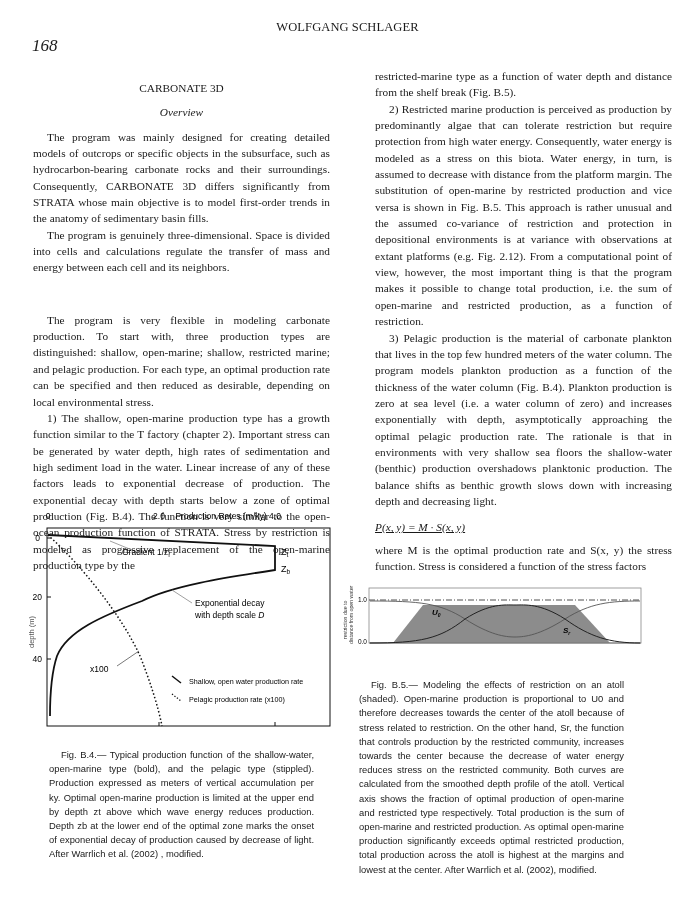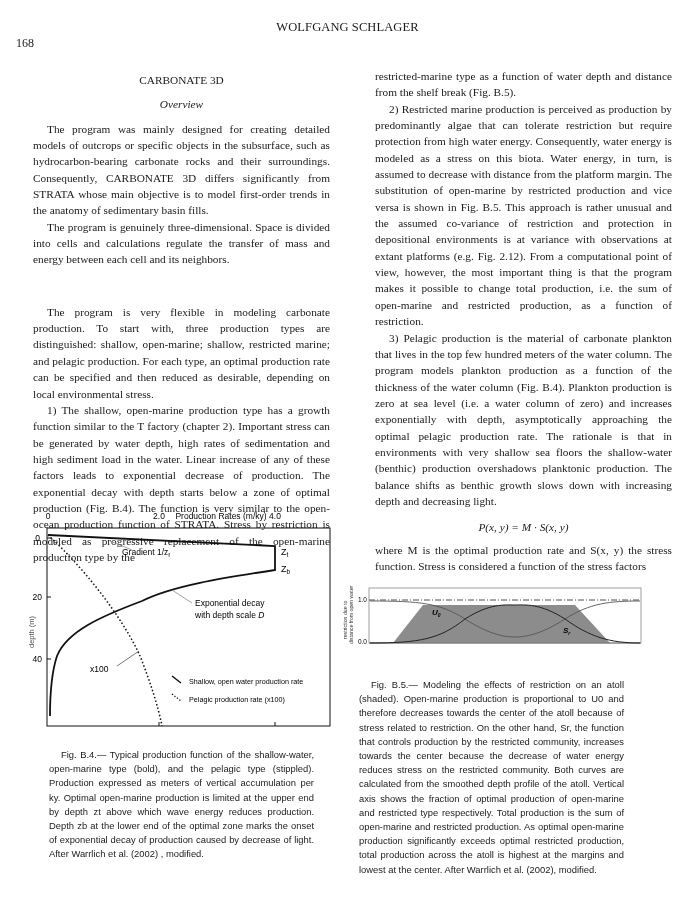--- a/index.html
+++ b/index.html
@@ -1,47 +1,47 @@
 <!DOCTYPE html>
 <html><head>
 <meta charset="utf-8">
 <style>
   html, body { margin:0; padding:0; background:#fff; }
   body { width:695px; height:900px; position:relative; overflow:hidden; color:#1a1a1a; }
   .serif { font-family: "Liberation Serif", "DejaVu Serif", serif; }
   .sans { font-family: "Liberation Sans", "DejaVu Sans", sans-serif; }
-  #page-number { position:absolute; left:16px; top:36px; font-size:12px; }
+  #page-number { position:absolute; left:32px; top:36px; font-size:17px;font-style:italic; }
   #running-head { position:absolute; left:0; width:695px; top:20px; text-align:center; font-size:12.5px; letter-spacing:0.1px; }
   .col { position:absolute; font-size:11.3px; line-height:16.35px; text-align:justify; }
   #col-left { left:33px; top:68px; width:297px; }
   #col-right { left:343px; top:68px; width:297px;margin-left:32px; }
   .col p { margin:0; text-indent:14px; }
   .col p.noindent { text-indent:0; }
   .heading { text-align:center; margin:0; text-indent:0 !important; }
   .italic { font-style:italic; }
   .gap-s { height:8px; }
   .gap-m { height:19px; }
   .gap-l { height:17px; }
-  .equation { text-align:center; font-style:italic; margin:0; text-indent:0 !important; }
+  .equation { font-style:italic; margin:0; text-indent:0 !important;text-decoration:underline; }
   .caption { position:absolute; font-size:9.4px; line-height:14.2px; text-align:justify; }
   .caption p { margin:16px; text-indent:12px; }
   #fig4-caption { left:33px; top:732px; width:297px; }
   #fig5-caption { left:343px; top:662px; width:297px; }
   #fig4 { position:absolute; left:22px; top:506px; width:310px; height:222px; }
   #fig5 { position:absolute; left:340px; top:573px; width:320px; height:80px; }
   svg text { font-family: "Liberation Sans", "DejaVu Sans", sans-serif; }
 </style>
 </head>
 <body>
 
 <div id="page-number" class="serif">168</div>
 <div id="running-head" class="serif">WOLFGANG SCHLAGER</div>
 
 <div id="col-left" class="col serif">
-  <p class="heading" style="margin-top:4px;">CARBONATE 3D</p>
+  <p class="heading" style="margin-top:12px;">CARBONATE 3D</p>
   <div class="gap-s"></div>
   <p class="heading italic">Overview</p>
   <div class="gap-s"></div>
   <p>The program was mainly designed for creating detailed models of outcrops or specific objects in the subsurface, such as hydrocarbon-bearing carbonate rocks and their surroundings. Consequently, CARBONATE 3D differs significantly from STRATA whose main objective is to model first-order trends in the anatomy of sedimentary basin fills.</p>
   <p>The program is genuinely three-dimensional. Space is divided into cells and calculations regulate the transfer of mass and energy between each cell and its neighbors.</p>
   <div class="gap-m"></div>
   <div class="gap-l"></div>
   <p>The program is very flexible in modeling carbonate production. To start with, three production types are distinguished: shallow, open-marine; shallow, restricted marine; and pelagic production. For each type, an optimal production rate can be specified and then reduced as desirable, depending on local environmental stress.</p>
   <p>1) The shallow, open-marine production type has a growth function similar to the T factory (chapter 2). Important stress can be generated by water depth, high rates of sedimentation and high sediment load in the water. Linear increase of any of these factors leads to exponential decrease of production. The exponential decay with depth starts below a zone of optimal production (Fig. B.4). The function is very similar to the open-ocean production function of STRATA. Stress by restriction is modeled as progressive replacement of the open-marine production type by the</p>
 </div>

